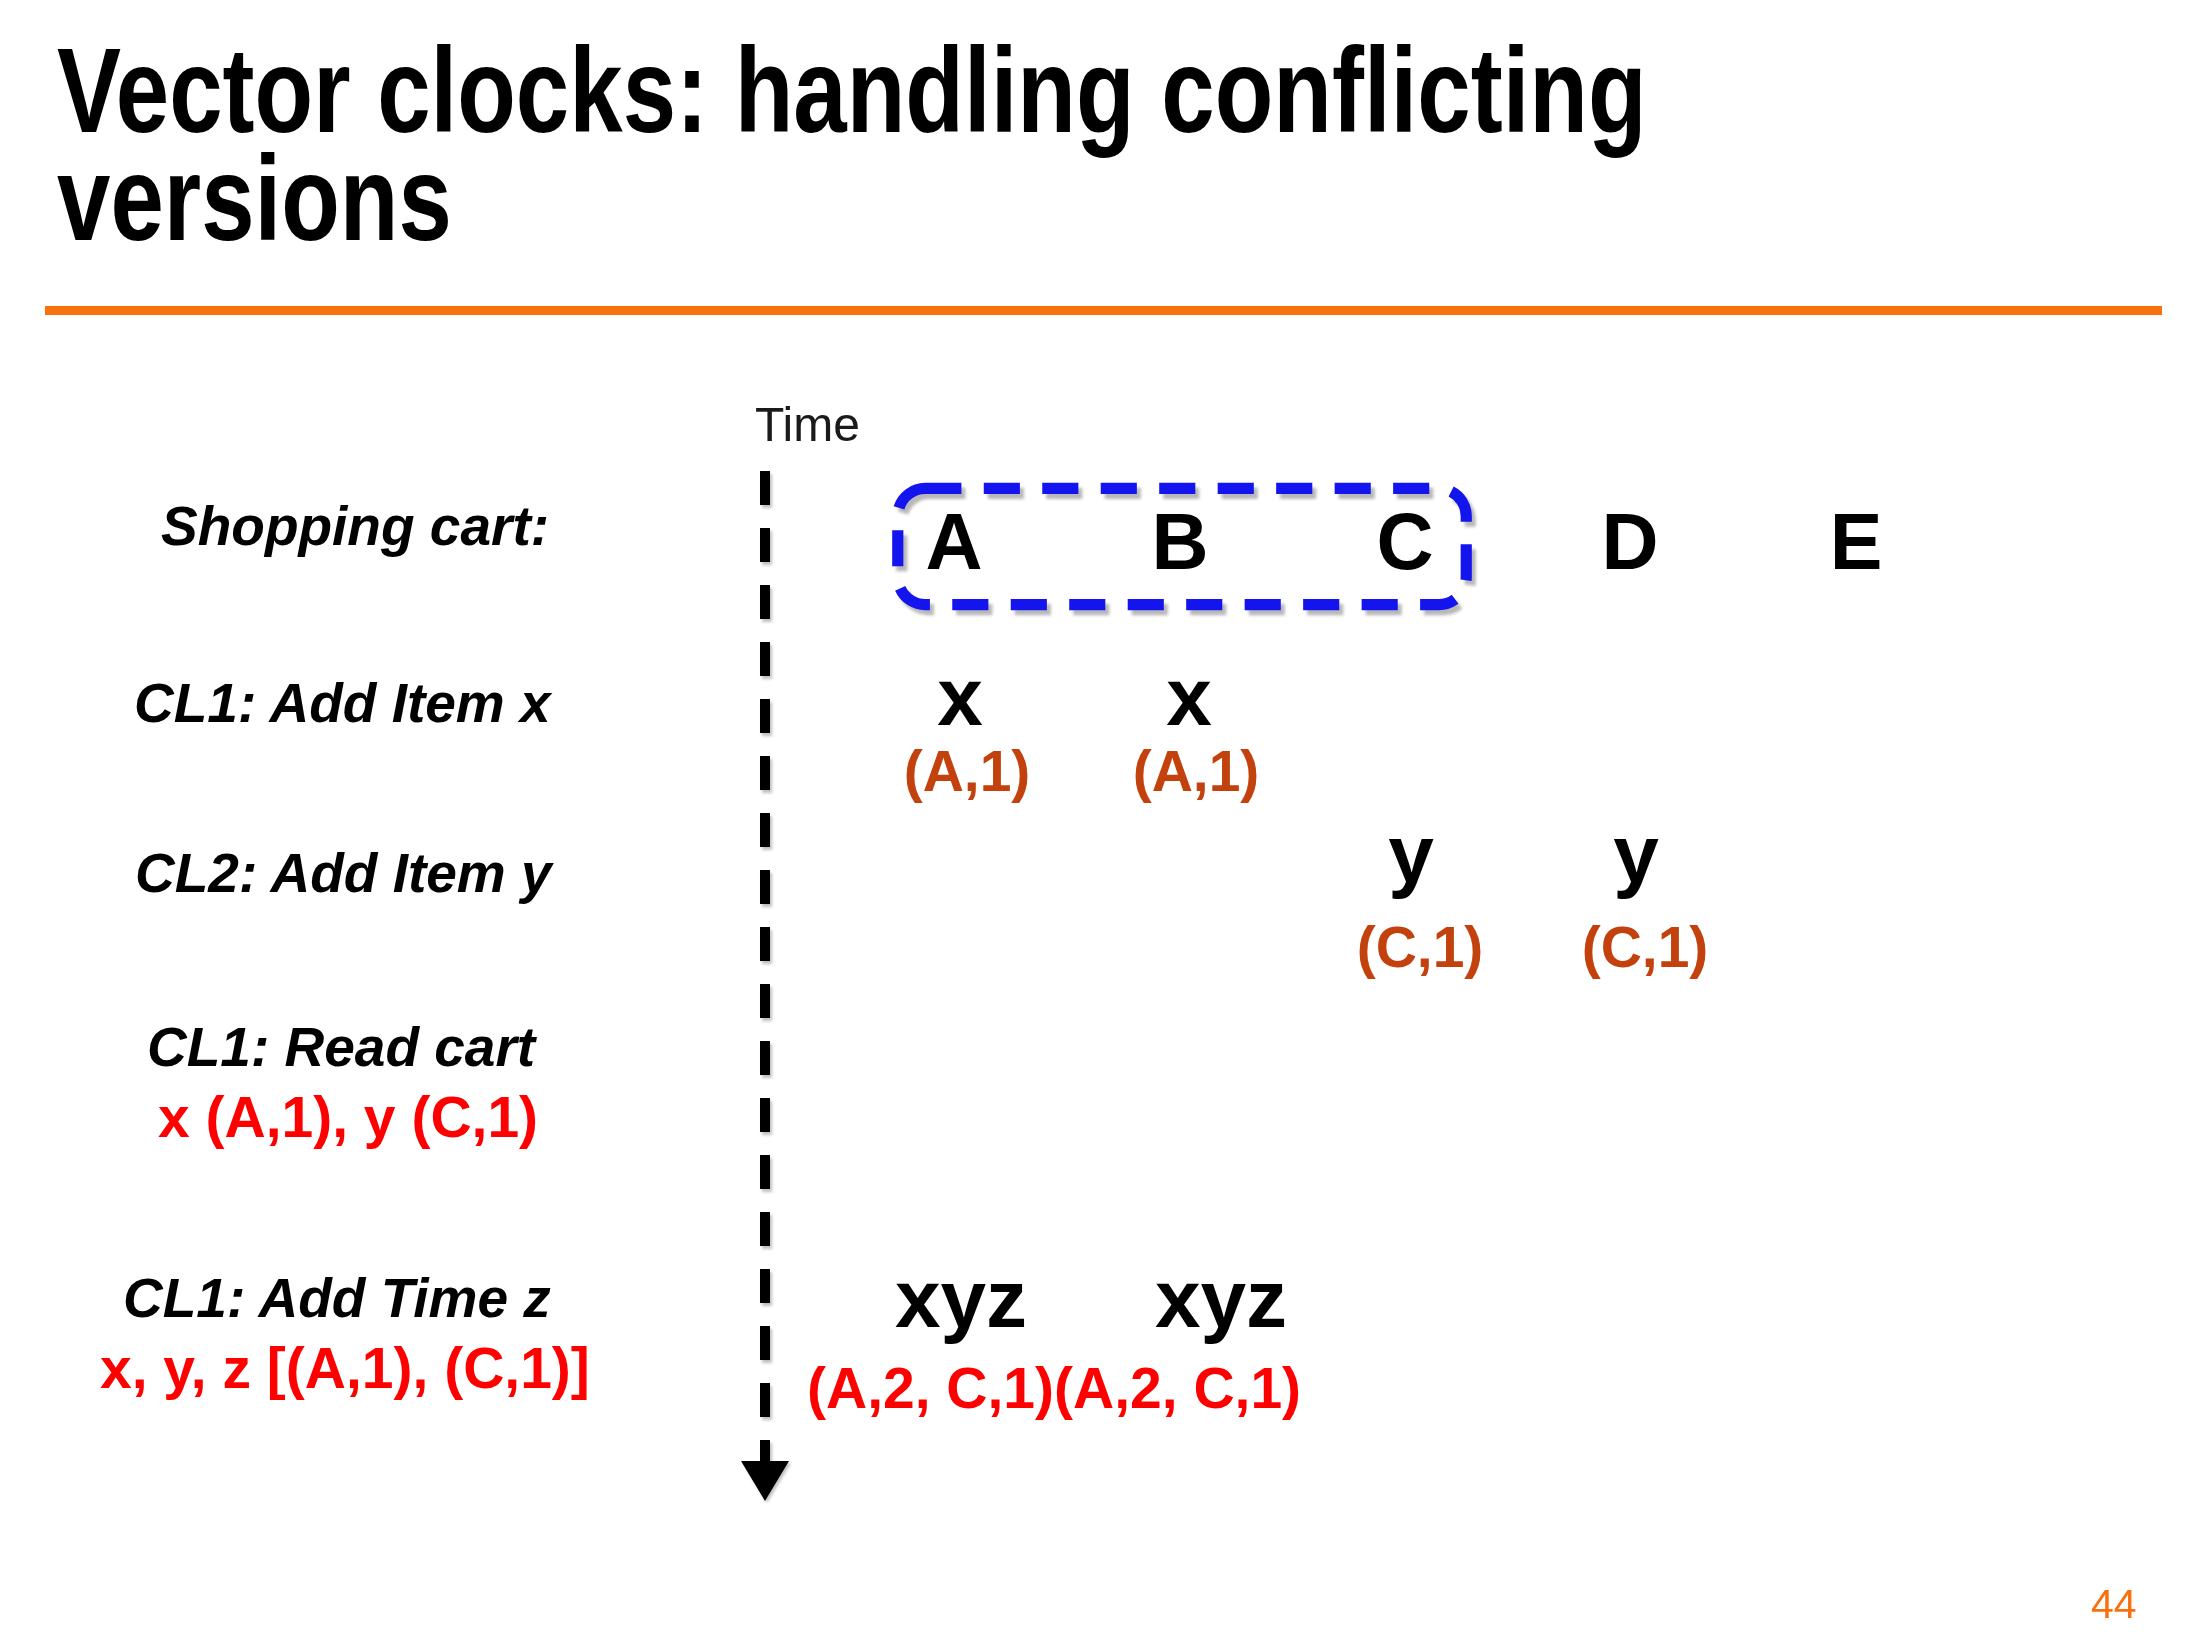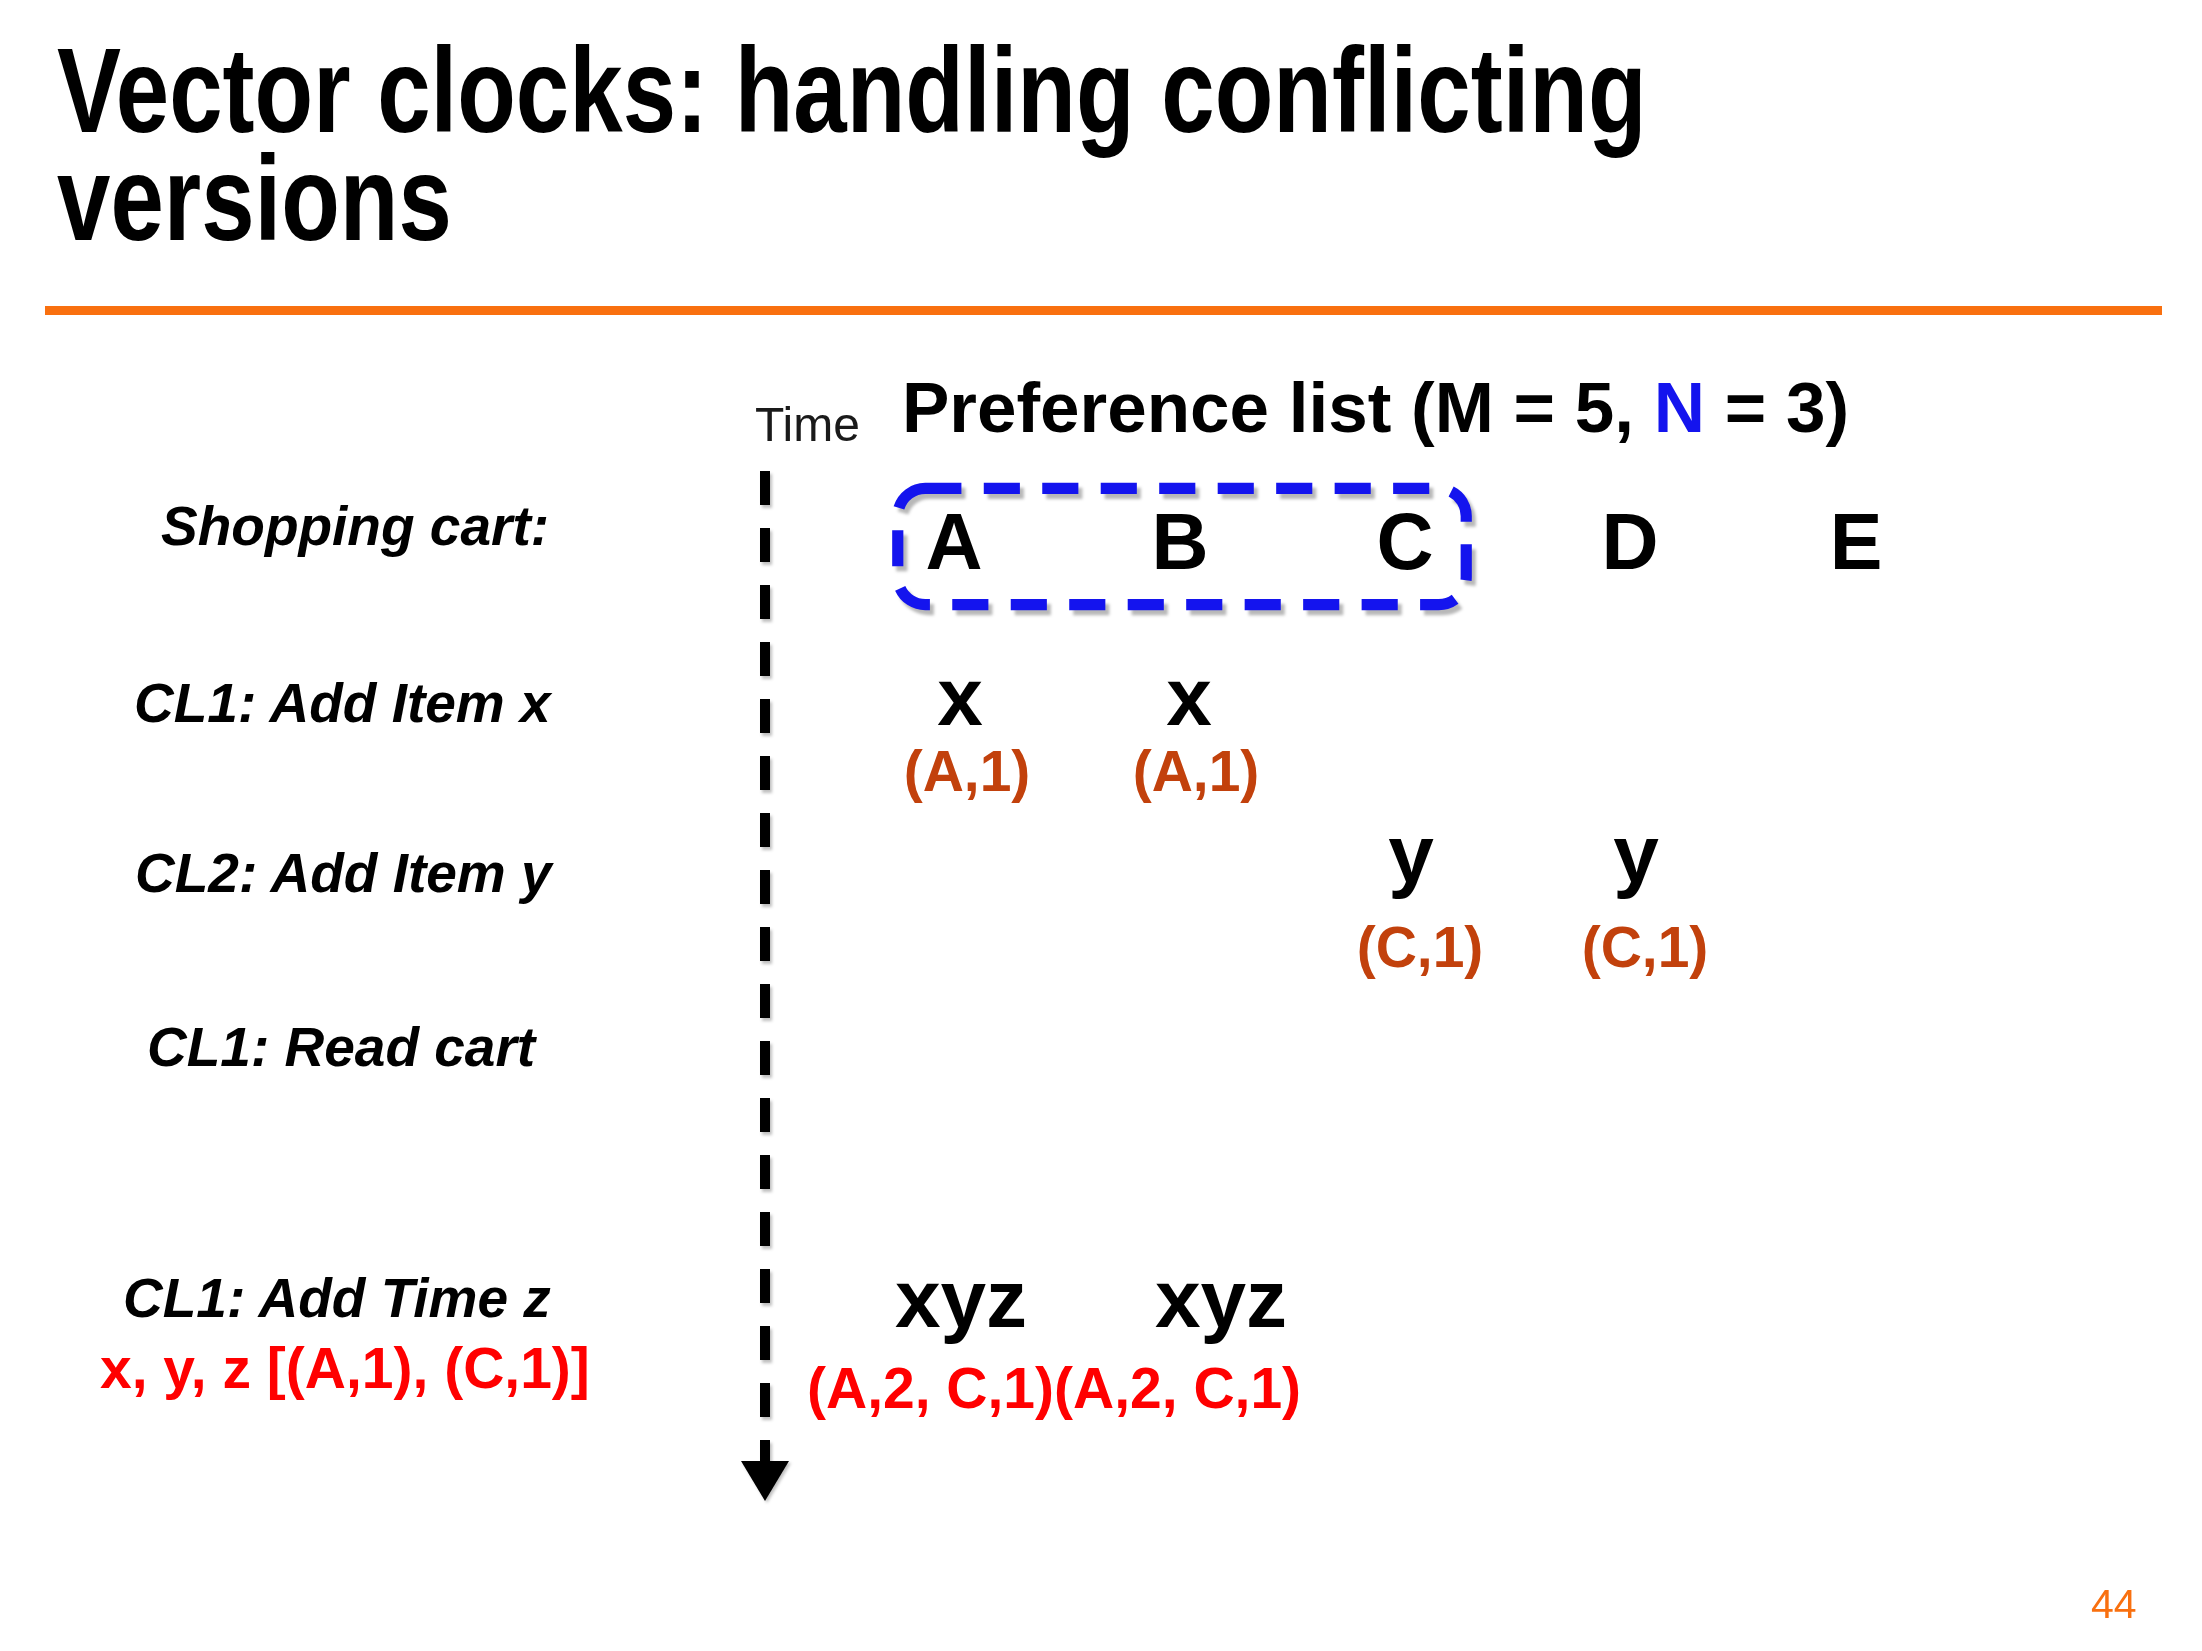--- a/index.html
+++ b/index.html
@@ -144,39 +144,39 @@
 
   <div class="title">
     <div>Vector clocks: handling conflicting</div>
     <div>versions</div>
   </div>
 
   <div class="rule"></div>
 
   <div class="time-label">Time</div>
 
-  <div class="pref-header"><span>Preference list (M = 5, </span><span class="n-blue">N</span><span> = 3)</span></div>
 
   <div class="timeline"></div>
   <div class="arrowhead"></div>
 
   <svg class="pref-box" width="582" height="129" viewBox="0 0 676 150">
     <rect x="7.5" y="7.5" width="661" height="135" rx="32" fill="none" stroke="#1414EE" stroke-width="13" stroke-dasharray="42 26"></rect>
   </svg>
 
   <span class="node" style="left:954px">A</span>
   <span class="node" style="left:1180px">B</span>
   <span class="node" style="left:1405px">C</span>
   <span class="node" style="left:1630px">D</span>
   <span class="node" style="left:1856px">E</span>
 
   <div class="row-label" style="left:161px; top:494px">Shopping cart:</div>
   <div class="row-label" style="left:134px; top:671px">CL1: Add Item x</div>
   <div class="row-label" style="left:135px; top:841px">CL2: Add Item y</div>
   <div class="row-label" style="left:147px; top:1015px">CL1: Read cart</div>
+  <div class="red-text" style="left:158px; top:1084px">x (A,1), y (C,1)</div>
   <div class="row-label" style="left:123px; top:1266px">CL1: Add Time z</div>
   <div class="red-text" style="left:100px; top:1335px">x, y, z [(A,1), (C,1)]</div>
 
   <span class="mark" style="left:960px; top:650px">x</span>
   <span class="mark" style="left:1189px; top:650px">x</span>
   <span class="clock" style="left:967px; top:738px">(A,1)</span>
   <span class="clock" style="left:1196px; top:738px">(A,1)</span>
 
   <span class="mark" style="left:1411px; top:807px">y</span>
   <span class="mark" style="left:1636px; top:807px">y</span>

